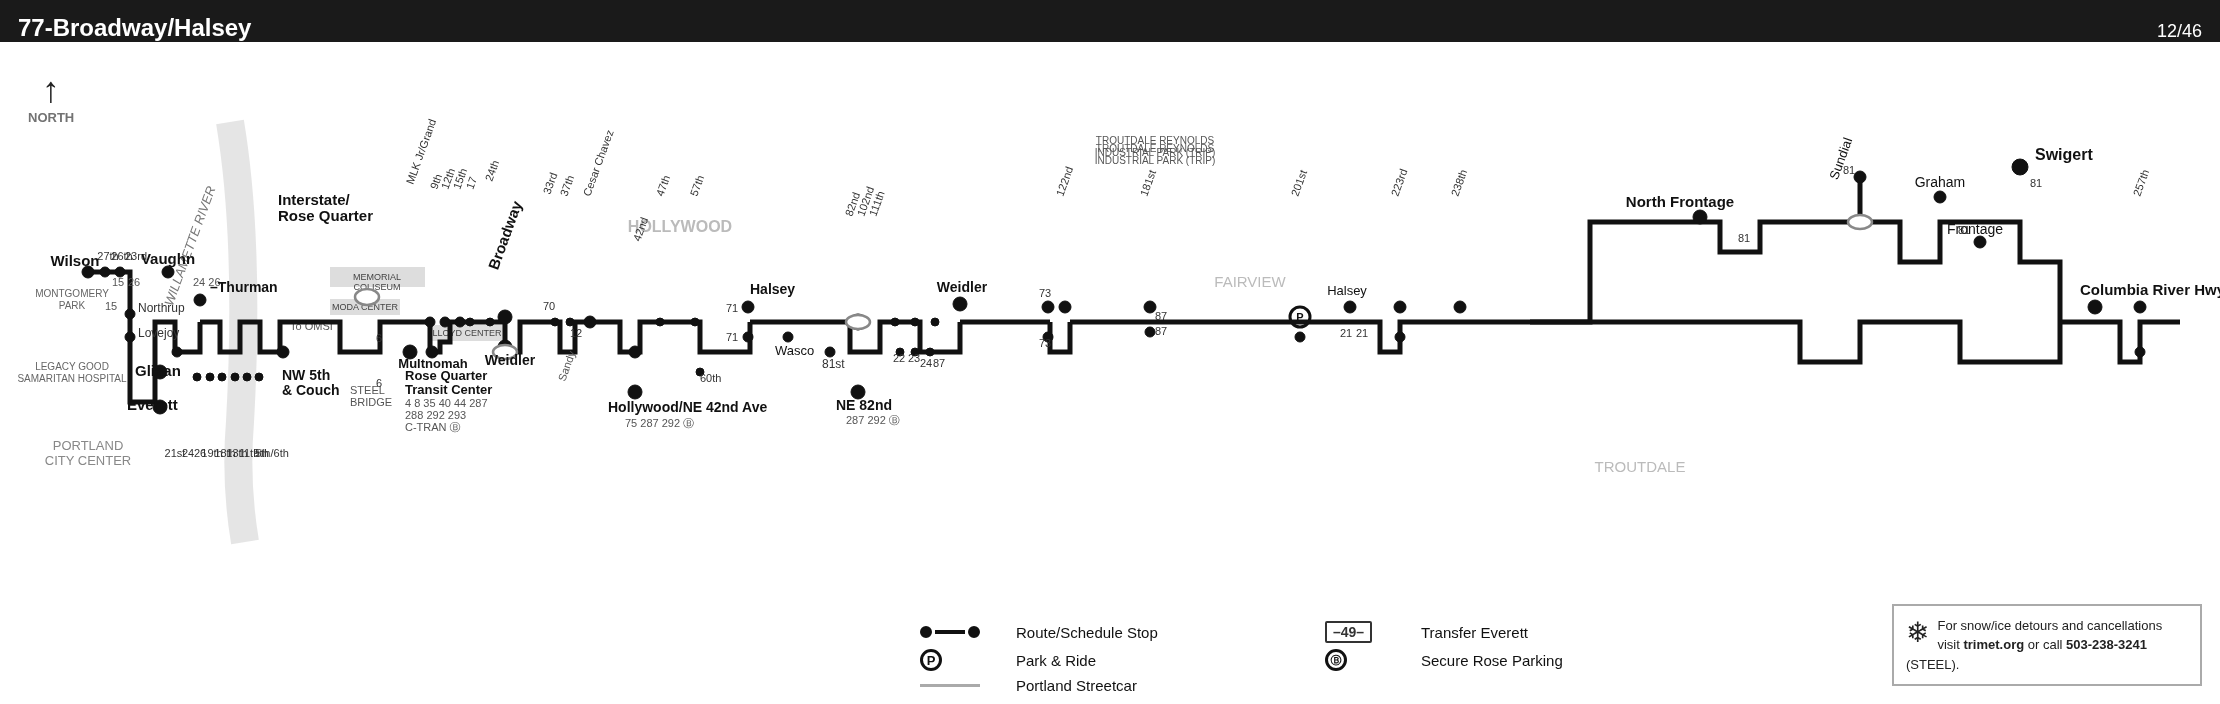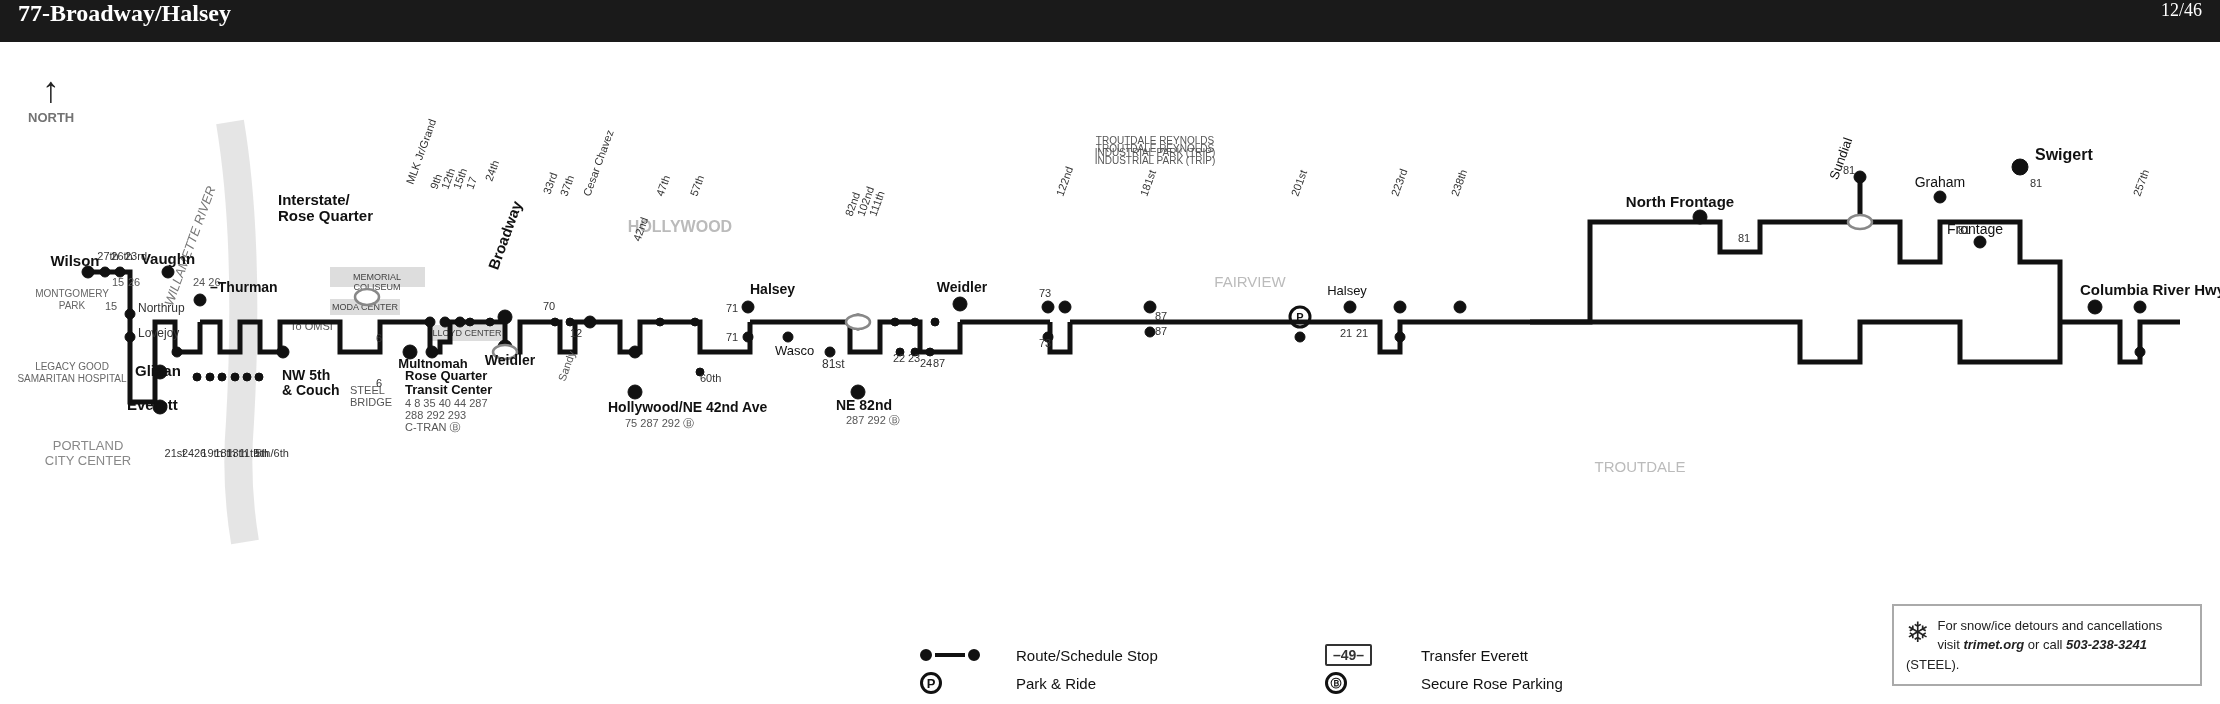--- a/index.html
+++ b/index.html
@@ -12,24 +12,23 @@
       position: relative;
     }
 
     
     #header {
       position: absolute;
       top: 0; left: 0; right: 0;
       height: 42px;
       background: #1a1a1a;
       display: flex;
-      align-items: flex-start;
+      align-items: flex-end;
       justify-content: space-between;
       padding: 0 18px;
-      font-family: Liberation Serif, serif;
     }
     #header .title {
       color: #fff;
       font-size: 24px;
       font-weight: bold;
     }
     #header .page-num {
       color: #fff;
       font-size: 18px;
     }
@@ -153,21 +152,20 @@
       font-size: 28px;
       margin-right: 8px;
       float: left;
     }
     #snow-box .snow-text {
       font-size: 13px;
       line-height: 1.5;
     }
     #snow-box .snow-link {
       font-weight: bold;
-      font-style: italic;
     }
 
     
     #route-svg {
       position: absolute;
       top: 0; left: 0;
       width: 100%;
       height: 100%;
     }
     .stop-dot {
@@ -605,20 +603,26 @@
       </div>
       <span class="leg-label">Park &amp; Ride</span>
     </div>
 
     <div class="leg-item">
       <div class="leg-sym">
         <div class="legend-bike-circle">Ⓑ</div>
       </div>
       <span class="leg-label">Secure Rose Parking</span>
     </div>
+    <div class="leg-item">
+      <div class="leg-sym">
+        <div class="legend-streetcar-line"></div>
+      </div>
+      <span class="leg-label">Portland Streetcar</span>
+    </div>
   </div>
 
   <div id="snow-box">
     <span class="snow-icon">❄</span>
     <span class="snow-text">
       <span>For snow/ice detours and cancellations visit</span>
       <span class="snow-link">trimet.org</span>
       <span> or call </span>
       <span class="snow-link">503-238-3241</span>
       <span> (STEEL).</span>

